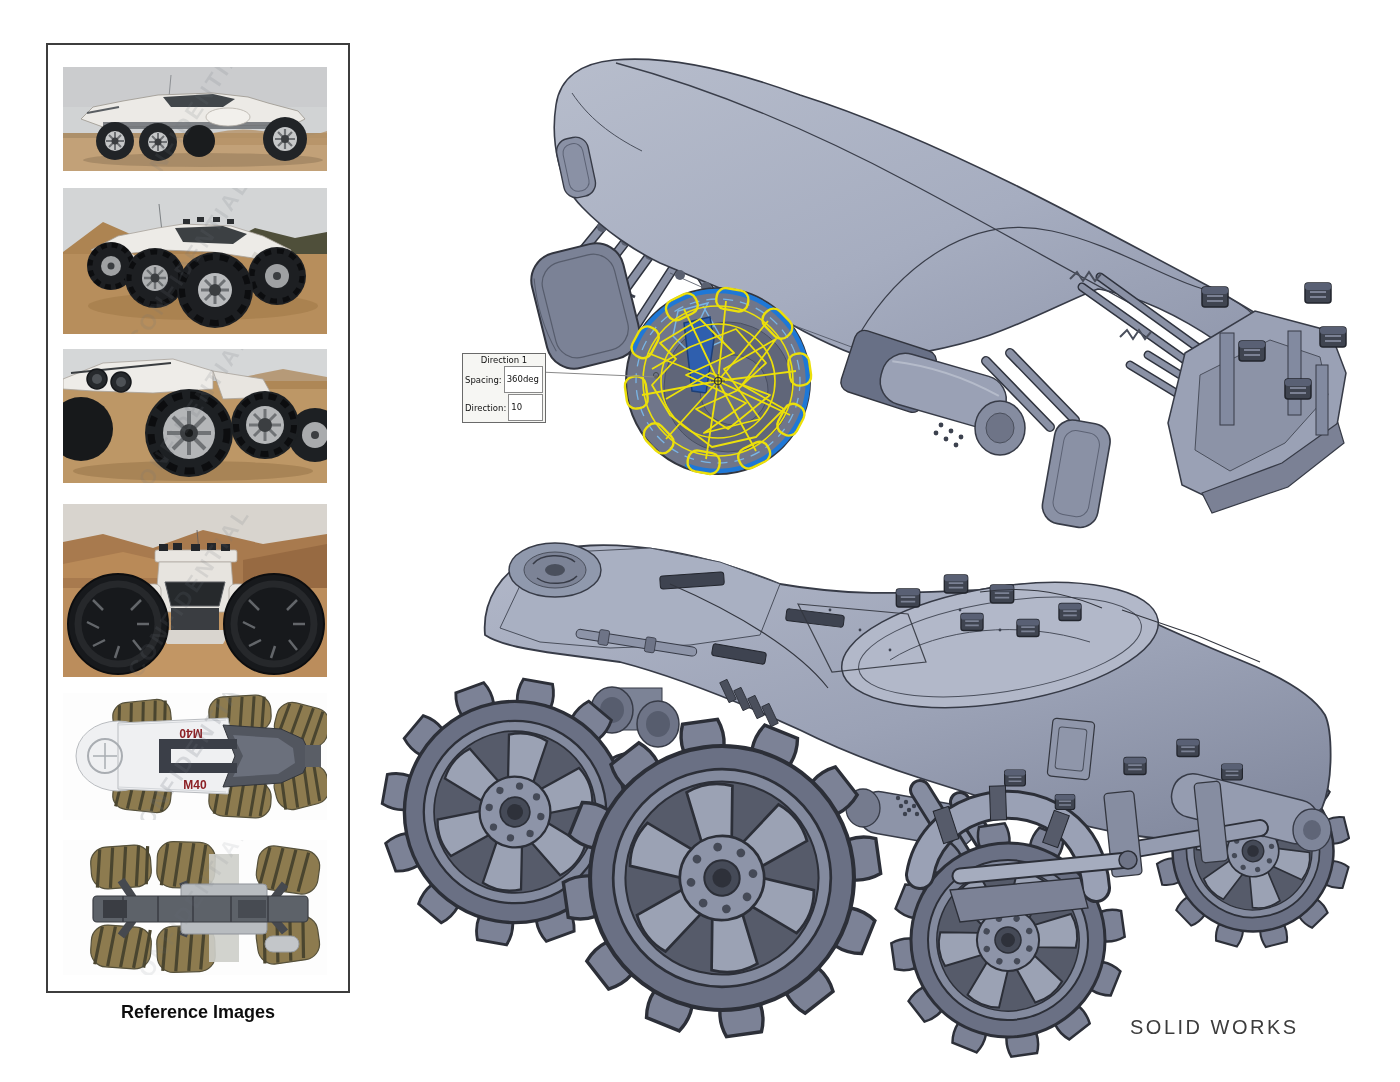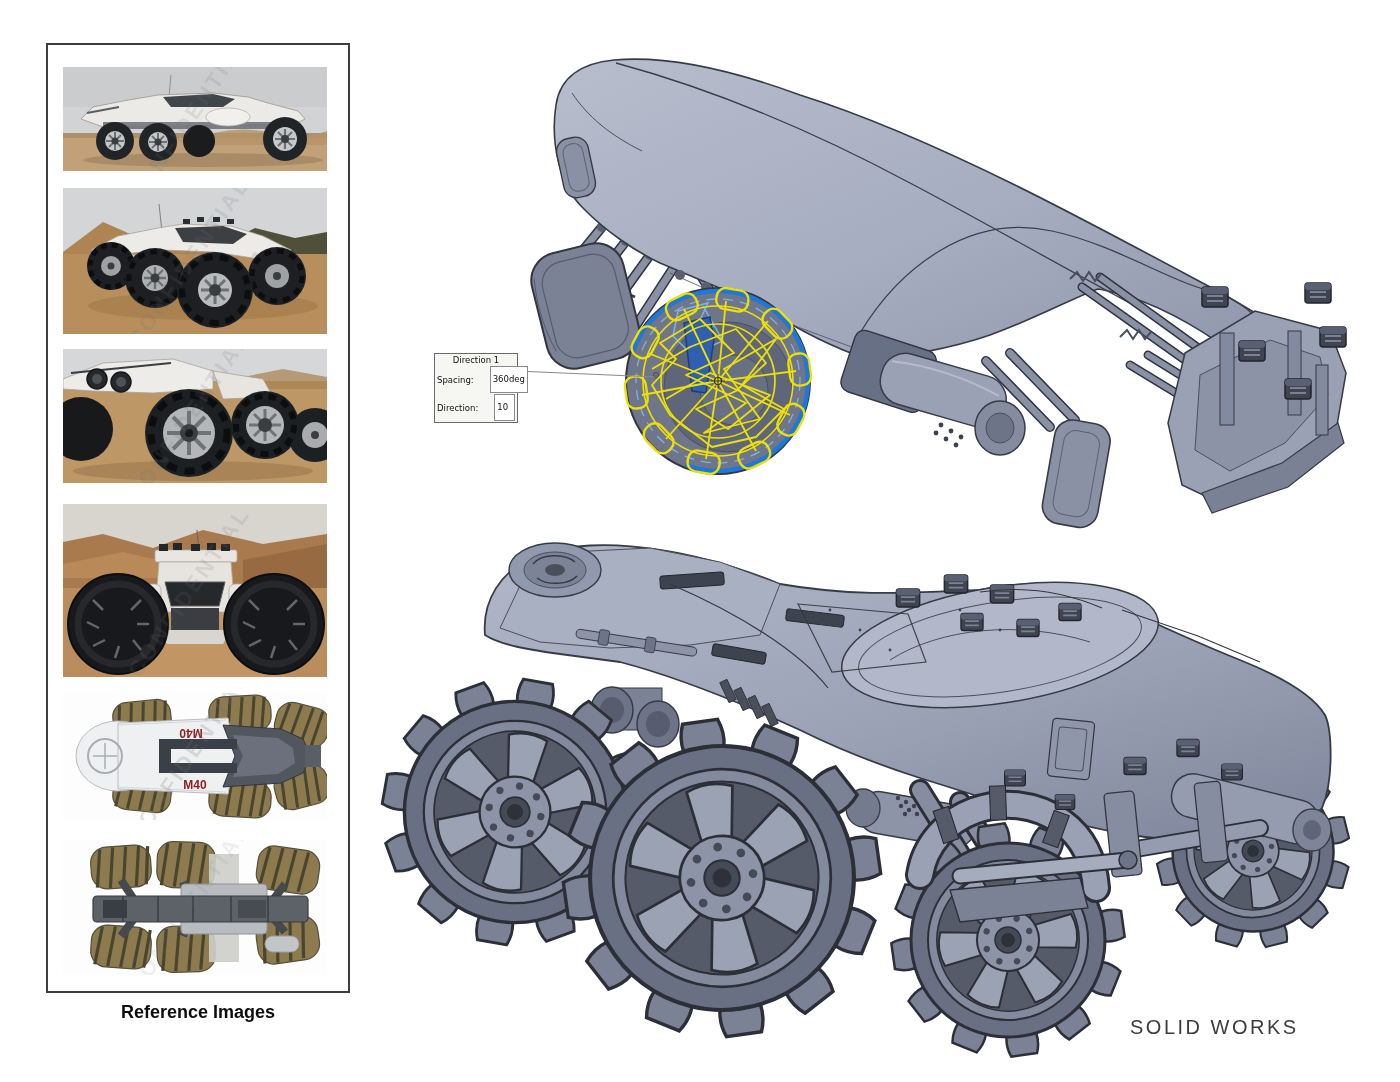--- a/index.html
+++ b/index.html
@@ -8,23 +8,23 @@
   .ph{position:absolute;left:15px;width:264px;display:block;}
   .p1{top:22px;height:104px}
   .p2{top:143px;height:146px}
   .p3{top:304px;height:134px}
   .p4{top:459px;height:173px}
   .p5{top:648px;height:127px}
   .p6{top:795px;height:135px}
   .ref-label{position:absolute;left:46px;top:1002px;width:304px;text-align:center;font-size:18px;font-weight:bold;color:#0d0d0d;}
   .cad-top{position:absolute;left:430px;top:35px;width:925px;height:495px;}
   .cad-bottom{position:absolute;left:360px;top:540px;width:990px;height:520px;}
-  .callout{position:absolute;left:434px;top:353px;width:78px;background:#f6f6f3;border:1px solid #6a6a6a;font-family:"DejaVu Sans",sans-serif;font-size:8.5px;line-height:10px;color:#111;padding:1px 2px;z-index:5;}
+  .callout{position:absolute;left:462px;top:353px;width:78px;background:#f6f6f3;border:1px solid #6a6a6a;font-family:"DejaVu Sans",sans-serif;font-size:8.5px;line-height:10px;color:#111;padding:1px 2px;z-index:5;}
   .callout-title{text-align:center;}
-  .callout-row{display:flex;align-items:center;gap:16px;margin-top:1px;}
+  .callout-row{display:flex;align-items:center;gap:2px;margin-top:1px;}
   .callout-field{flex:1;border:1px solid #8a8a8a;background:#ffffff;padding:8px 2px;line-height:9px;}
   .brand{position:absolute;left:1130px;top:1016px;width:240px;text-align:left;font-size:20px;font-weight:300;color:#3c3c3c;letter-spacing:2.5px;z-index:4;}
   .wm{fill:#6e747c;opacity:.15;font-size:22px;font-weight:bold;letter-spacing:3px;text-anchor:middle;}
 </style>
 </head>
 <body>
 
 <div class="page">
 
 <svg width="0" height="0" style="position:absolute" aria-hidden="true">

